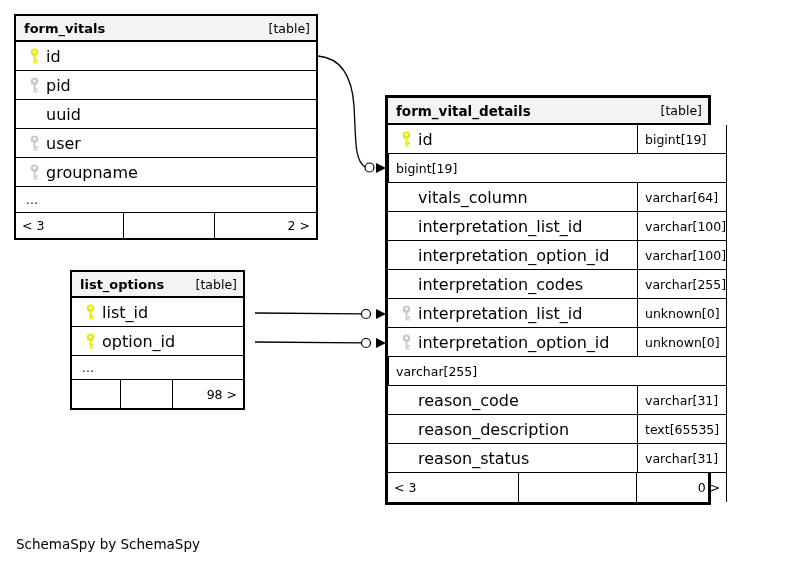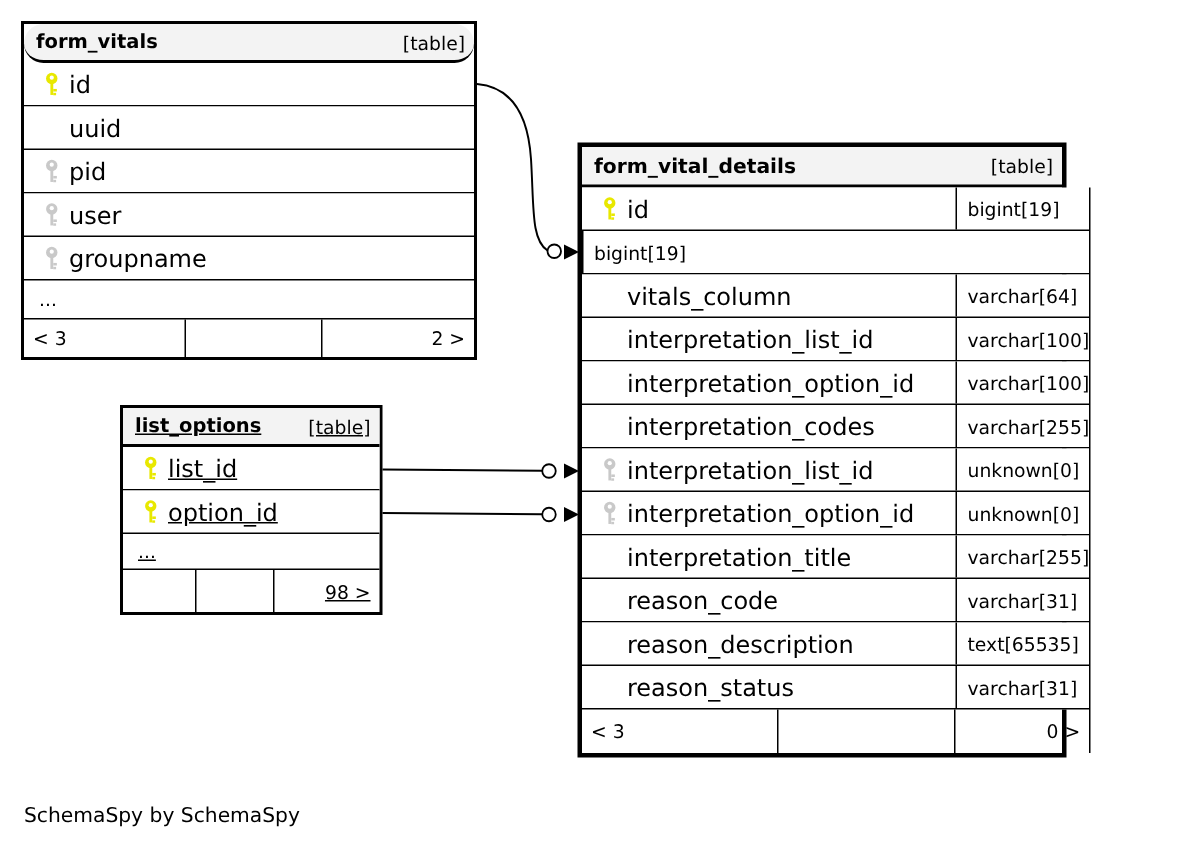--- a/index.html
+++ b/index.html
@@ -30,28 +30,28 @@
   .fk .kf{fill:var(--foreign-key-color,#c9c9c9);}
   .ellipsis-row{display:flex;align-items:center;padding-left:10px;border-bottom:1px solid #000;
                 box-sizing:border-box;font-size:12.5px;}
   .pager{display:flex;box-sizing:border-box;}
   .pager .pcell{box-sizing:border-box;display:flex;align-items:center;font-size:12.5px;}
   .pager .p1{padding-left:6px;}
   .pager .p2{border-left:1px solid #000;}
   .pager .p3{border-left:1px solid #000;flex:1;justify-content:flex-end;padding-right:6px;}
   
   #t-form-vitals{left:14px;top:14px;width:304px;height:226px;}
-  #t-form-vitals .tbl-header{height:26px;border-radius:13px;}
+  #t-form-vitals .tbl-header{height:26px;}
   #t-form-vitals .row{height:29px;}
   #t-form-vitals .ellipsis-row{height:26px;}
   #t-form-vitals .pager{height:25px;}
   #t-form-vitals .pager .p1{flex:0 0 107px;}
   #t-form-vitals .pager .p2{flex:0 0 91px;}
   
-  #t-list-options{left:80px;top:270px;width:175px;height:140px;text-decoration:underline;}
+  #t-list-options{left:70px;top:270px;width:175px;height:140px;}
   #t-list-options .tbl-header{height:26px;}
   #t-list-options .row{height:29px;}
   #t-list-options .ellipsis-row{height:24px;}
   #t-list-options .pager{height:28px;}
   #t-list-options .pager .p1{flex:0 0 48px;}
   #t-list-options .pager .p2{flex:0 0 52px;}
   
   #t-form-vital-details{left:385px;top:95px;width:326px;height:410px;}
   #t-form-vital-details .tbl-header{height:27px;}
   .fvd-body{display:flex;height:377px;}
@@ -103,36 +103,36 @@
               <rect class="kf" x="6.5" y="11.3" width="2.4" height="1.7"></rect>
               <rect class="kf" x="6.5" y="13.9" width="1.9" height="1.6"></rect>
               <circle cx="5.5" cy="3.8" r="1.4" fill="#fff"></circle>
             </svg>
           </span>
         <span class="txt">id</span>
       </div>
     </div>
     <div class="row">
       <div class="name-cell">
+        <span class="key fk">
+            <svg viewBox="0 0 11 16" width="11" height="16">
+              <circle class="kf" cx="5.5" cy="4.3" r="3.8"></circle>
+              <rect class="kf" x="4.6" y="7.5" width="1.9" height="7.8"></rect>
+              <rect class="kf" x="6.5" y="11.3" width="2.4" height="1.7"></rect>
+              <rect class="kf" x="6.5" y="13.9" width="1.9" height="1.6"></rect>
+              <circle cx="5.5" cy="3.8" r="1.4" fill="#fff"></circle>
+            </svg>
+          </span>
+        <span class="txt">pid</span>
+      </div>
+    </div>
+    <div class="row">
+      <div class="name-cell">
         <span class="key"></span>
         <span class="txt">uuid</span>
-      </div>
-    </div>
-    <div class="row">
-      <div class="name-cell">
-        <span class="key fk">
-            <svg viewBox="0 0 11 16" width="11" height="16">
-              <circle class="kf" cx="5.5" cy="4.3" r="3.8"></circle>
-              <rect class="kf" x="4.6" y="7.5" width="1.9" height="7.8"></rect>
-              <rect class="kf" x="6.5" y="11.3" width="2.4" height="1.7"></rect>
-              <rect class="kf" x="6.5" y="13.9" width="1.9" height="1.6"></rect>
-              <circle cx="5.5" cy="3.8" r="1.4" fill="#fff"></circle>
-            </svg>
-          </span>
-        <span class="txt">pid</span>
       </div>
     </div>
     <div class="row">
       <div class="name-cell">
         <span class="key fk">
             <svg viewBox="0 0 11 16" width="11" height="16">
               <circle class="kf" cx="5.5" cy="4.3" r="3.8"></circle>
               <rect class="kf" x="4.6" y="7.5" width="1.9" height="7.8"></rect>
               <rect class="kf" x="6.5" y="11.3" width="2.4" height="1.7"></rect>
               <rect class="kf" x="6.5" y="13.9" width="1.9" height="1.6"></rect>
@@ -282,24 +282,20 @@
                   <rect class="kf" x="6.5" y="11.3" width="2.4" height="1.7"></rect>
                   <rect class="kf" x="6.5" y="13.9" width="1.9" height="1.6"></rect>
                   <circle cx="5.5" cy="3.8" r="1.4" fill="#fff"></circle>
                 </svg>
               </span>
             <span class="txt">interpretation_option_id</span>
           </div>
           <div class="type-cell">unknown[0]</div>
         </div>
         <div class="row">
-          <div class="name-cell">
-            <span class="key"></span>
-            <span class="txt">interpretation_title</span>
-          </div>
           <div class="type-cell">varchar[255]</div>
         </div>
         <div class="row">
           <div class="name-cell">
             <span class="key"></span>
             <span class="txt">reason_code</span>
           </div>
           <div class="type-cell">varchar[31]</div>
         </div>
         <div class="row">

